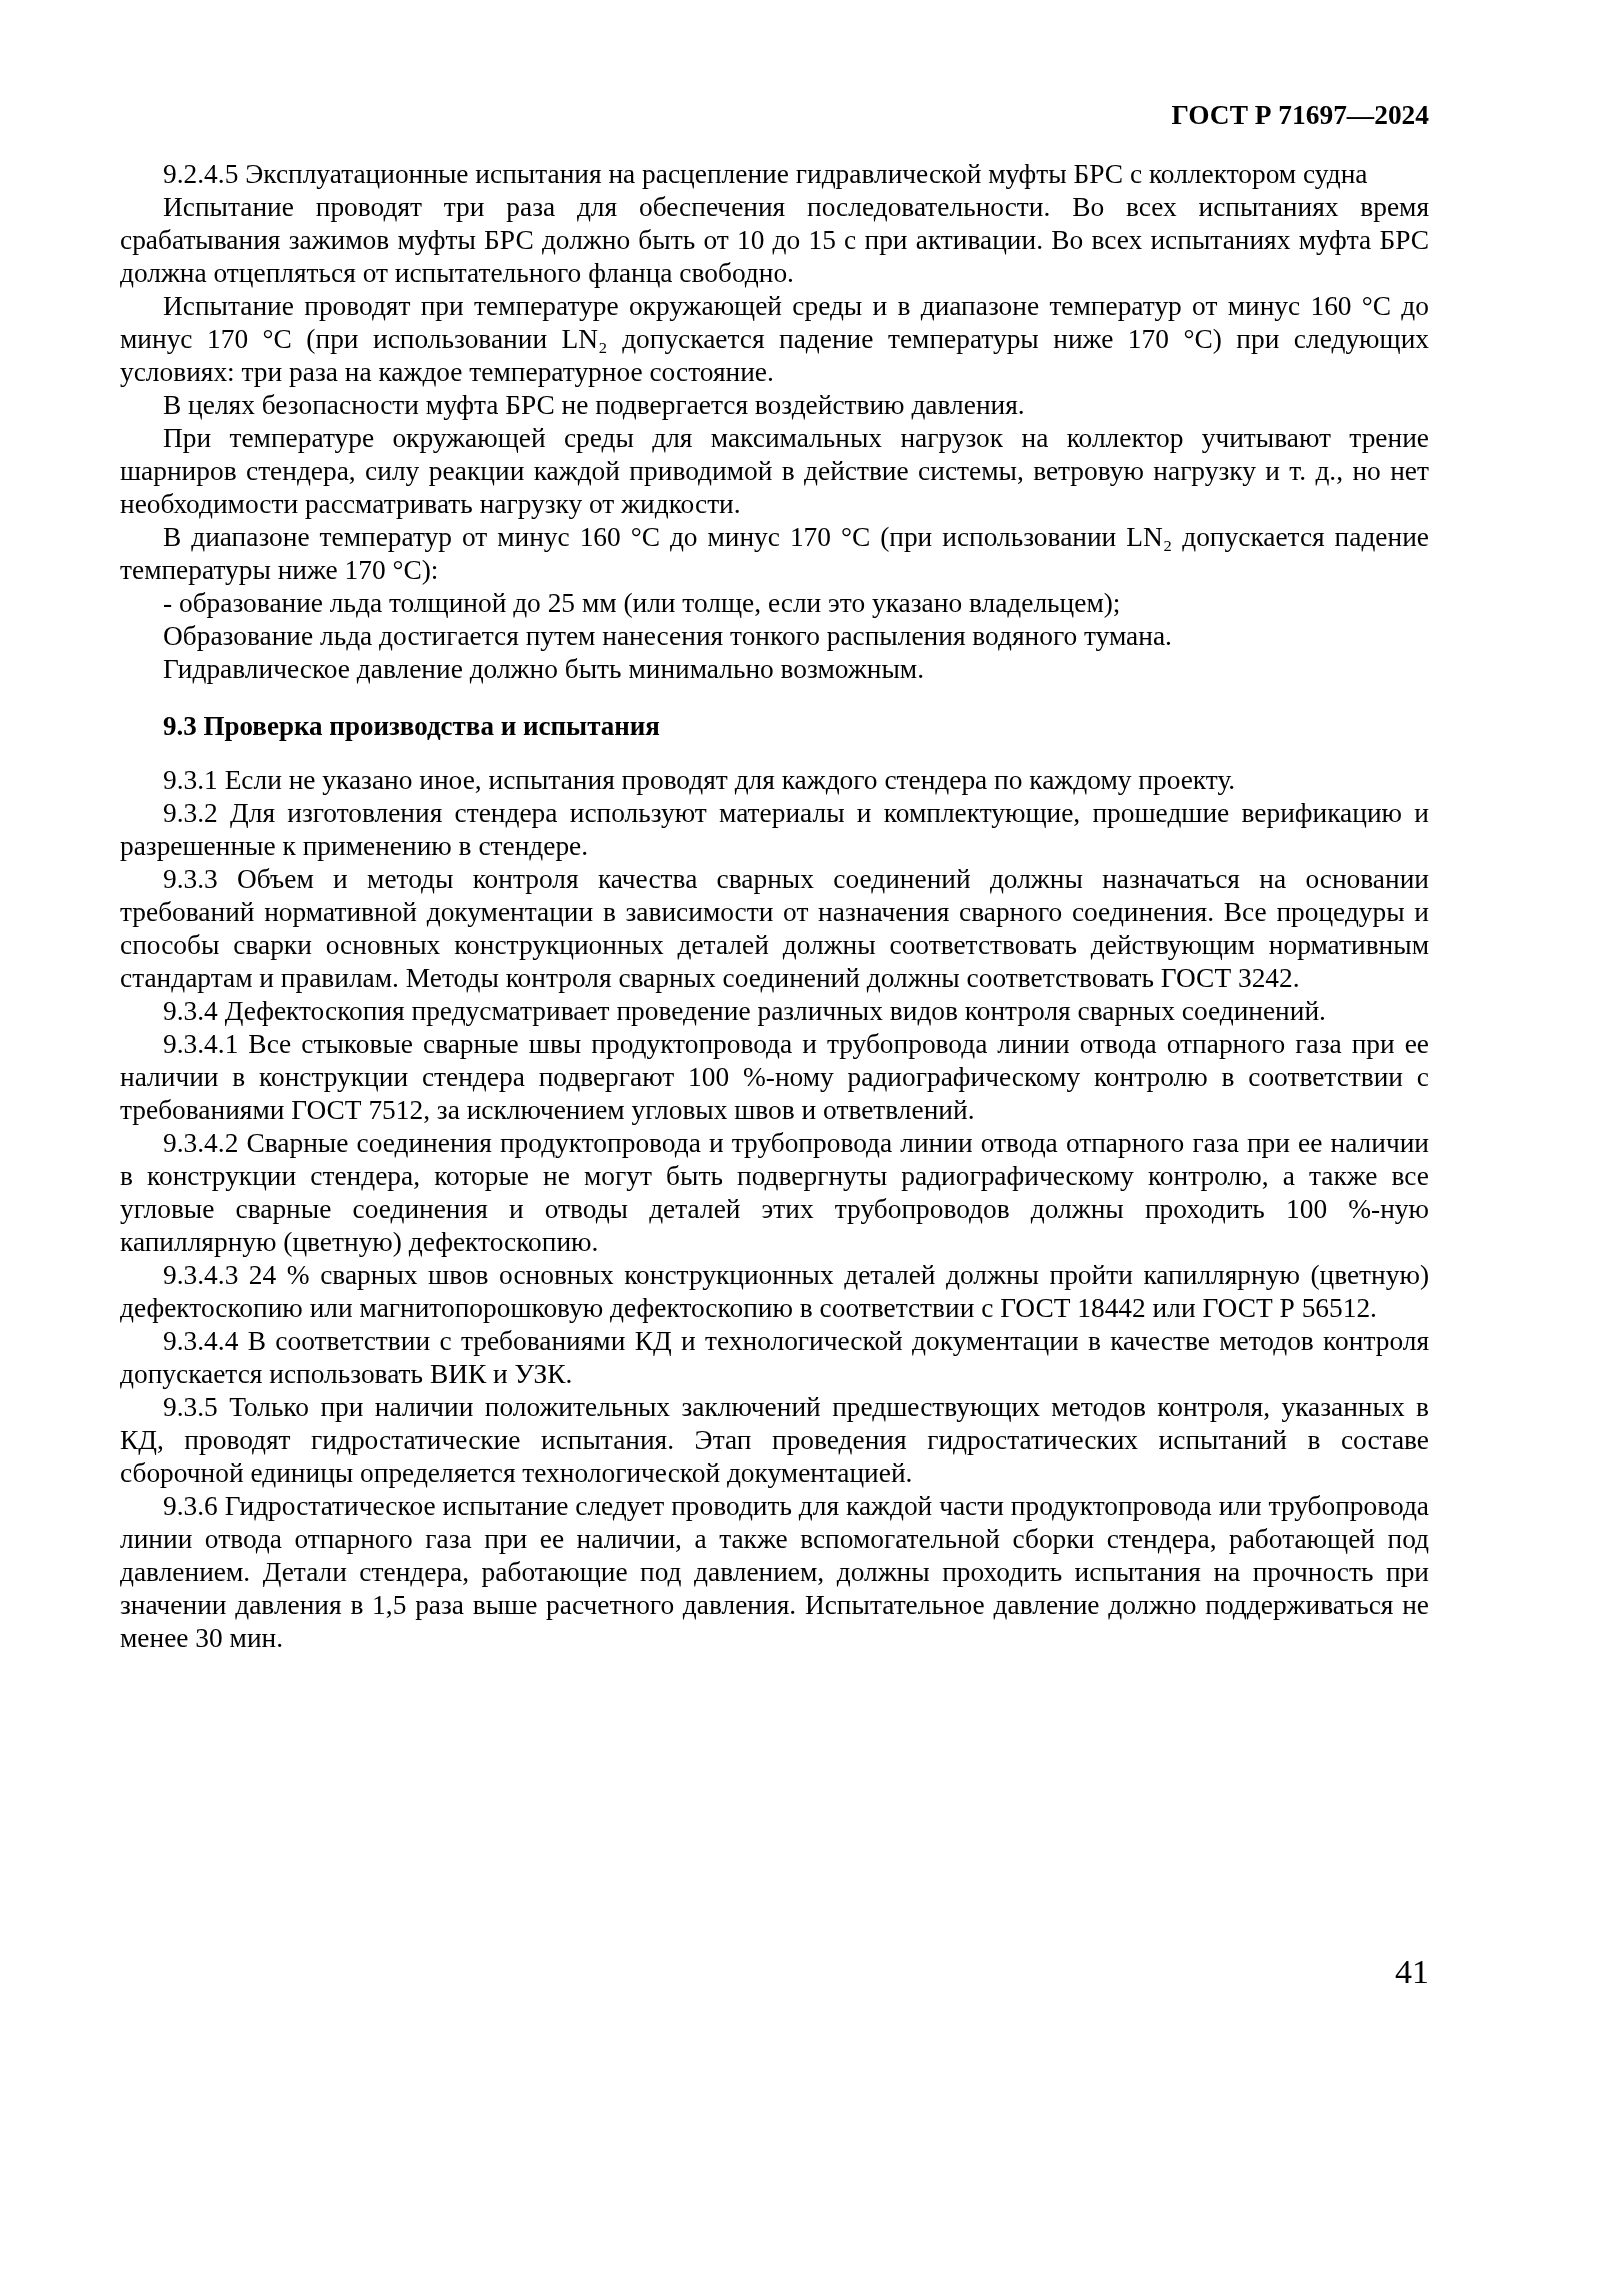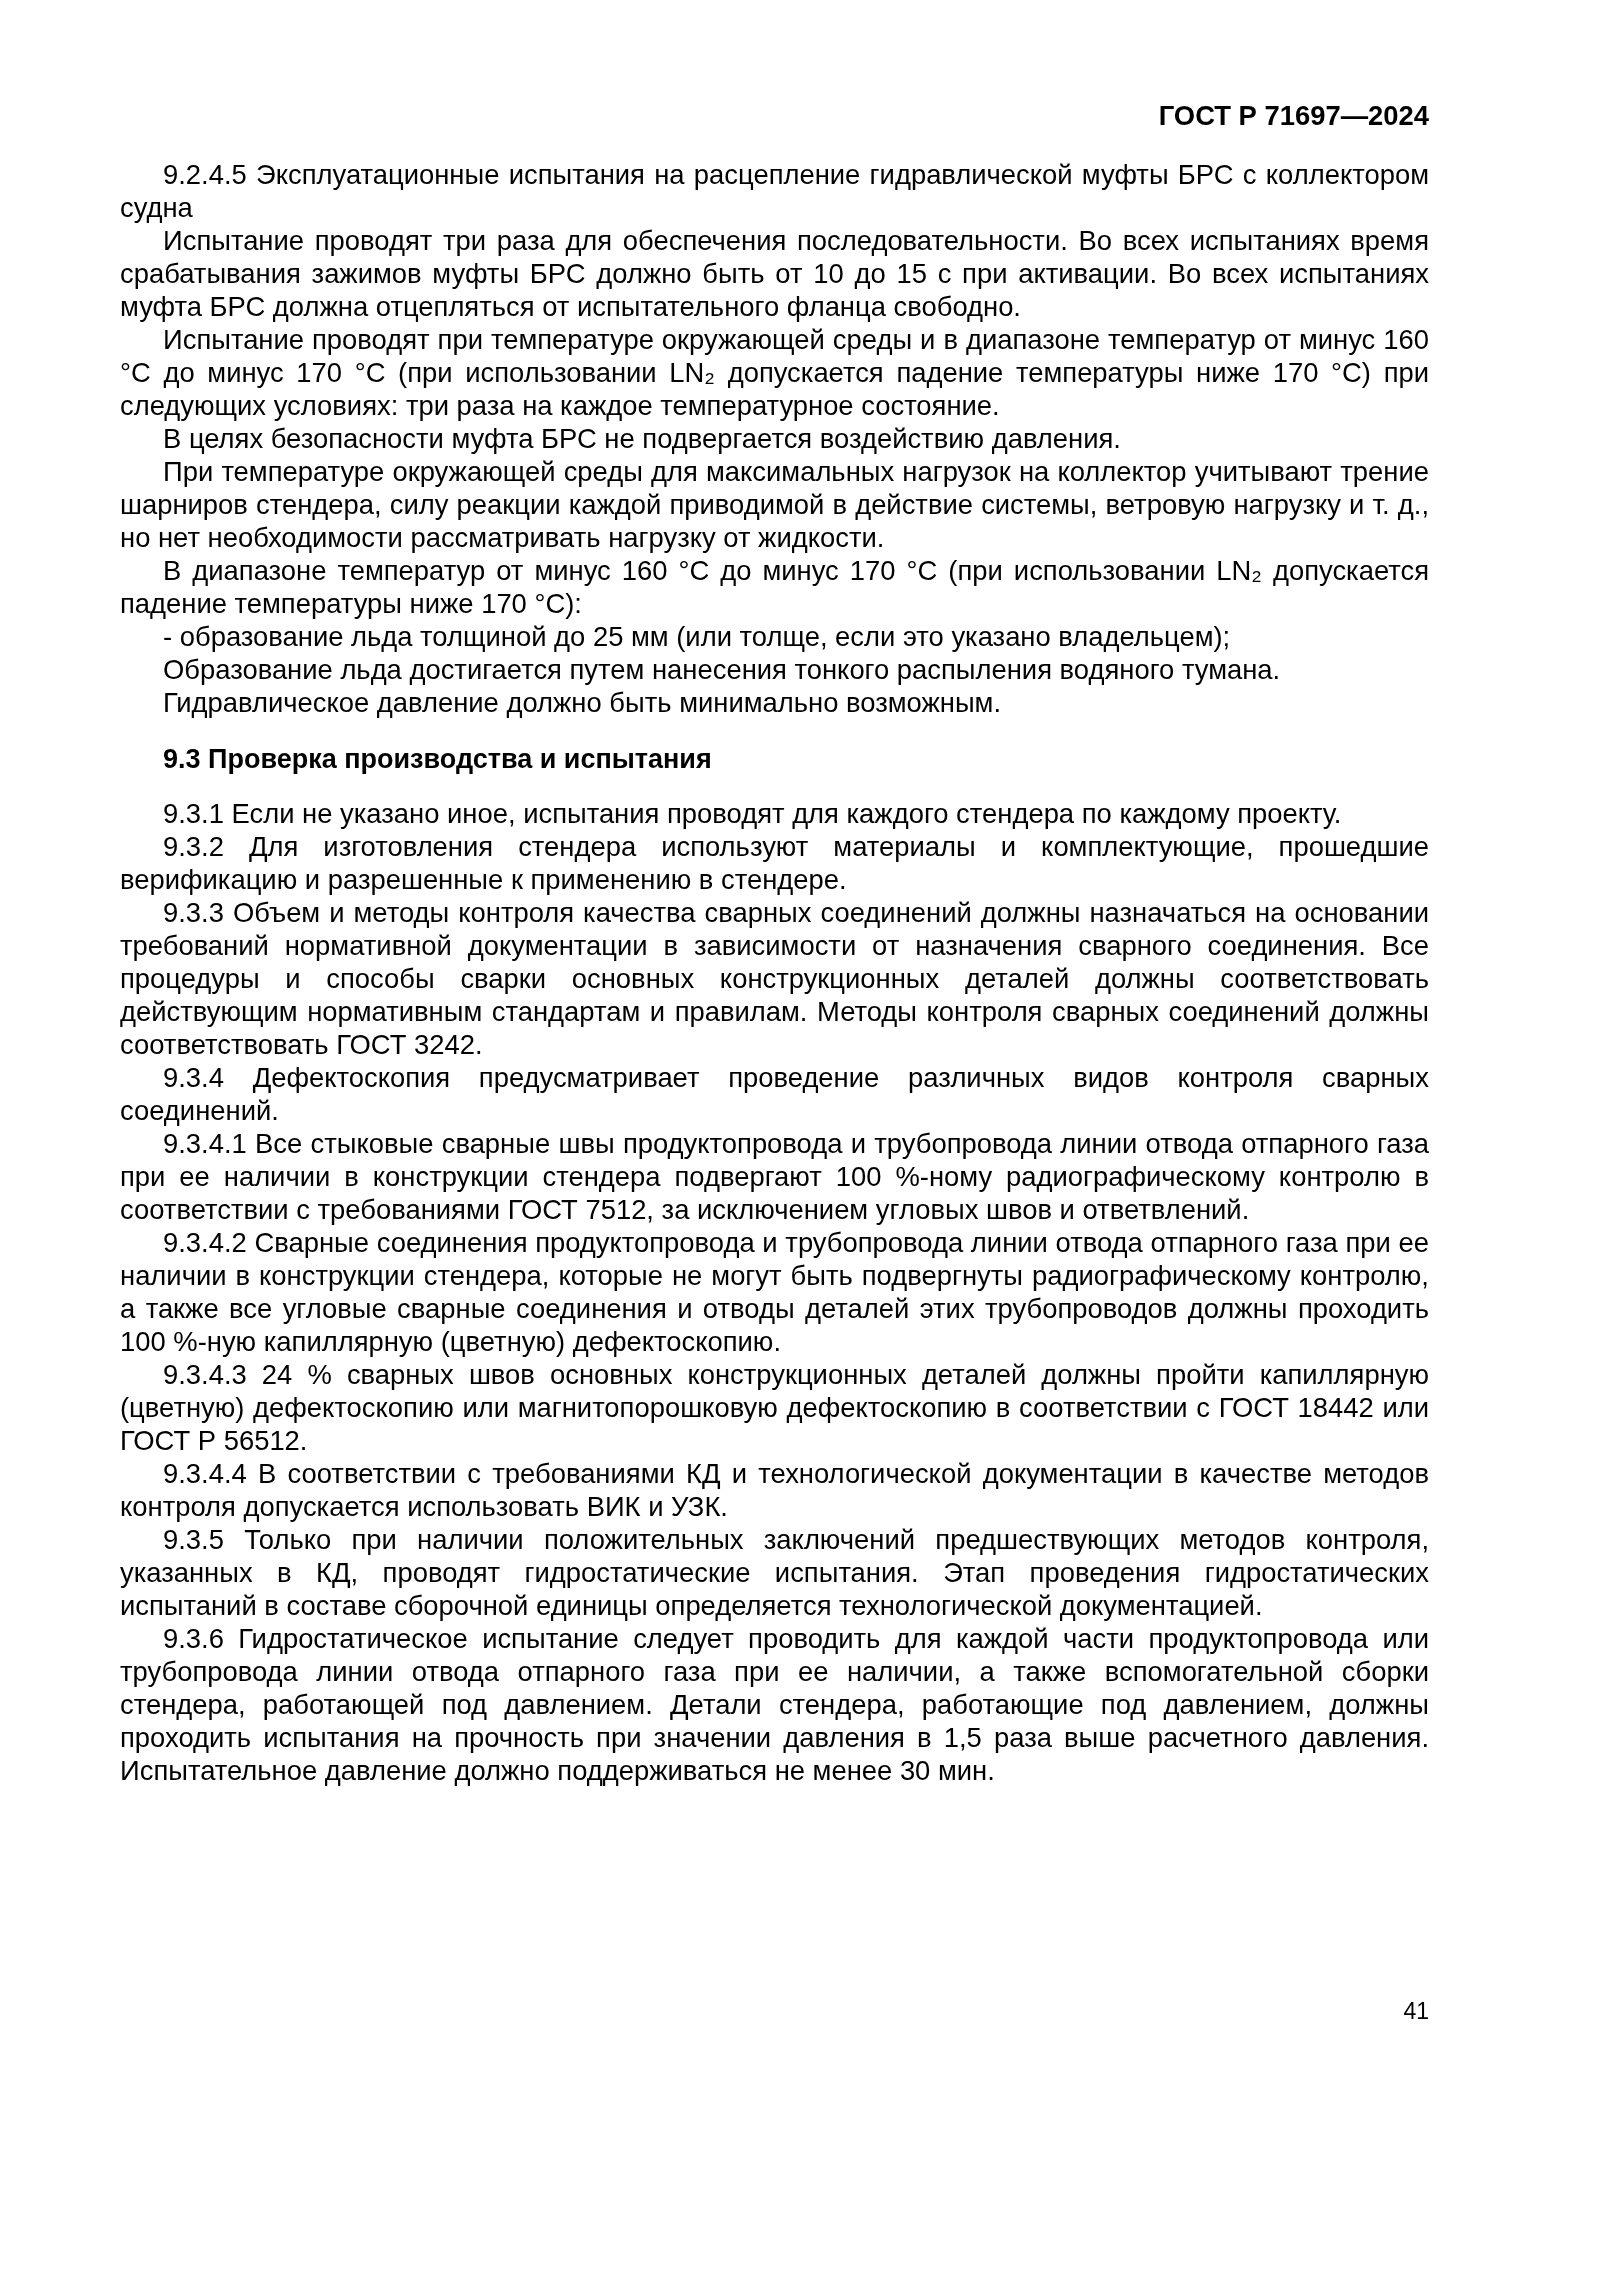--- a/index.html
+++ b/index.html
@@ -3,21 +3,21 @@
 <meta charset="utf-8">
 <style>
   * { margin: 0; padding: 0; box-sizing: border-box; }
   html, body { background: #ffffff; }
   .page {
     position: relative;
     width: 1621px;
     height: 2293px;
     background: #ffffff;
     color: #000000;
-    font-family: Liberation Sans, sans-serif;
+    font-family: Liberation Serif, serif;
     overflow: hidden;
   }
   .text-block {
     position: absolute;
     left: 120px;
     top: 100px;
     width: 1309px;
   }
   .doc-header {
     text-align: right;
@@ -36,22 +36,22 @@
   .body-text p.heading {
     font-size: 27px;
     line-height: 33px;
     font-weight: bold;
     text-indent: 43px;
     margin: 23.5px 0 21.6px 0;
   }
   .page-number {
     position: absolute;
     right: 192px;
-    top: 1996px;
-    font-size: 23px;
+    top: 1956px;
+    font-size: 34px;
     line-height: 31px;
   }
 </style>
 </head>
 <body>
 
 <div class="page">
 
   <div class="text-block">
     <div class="doc-header">

